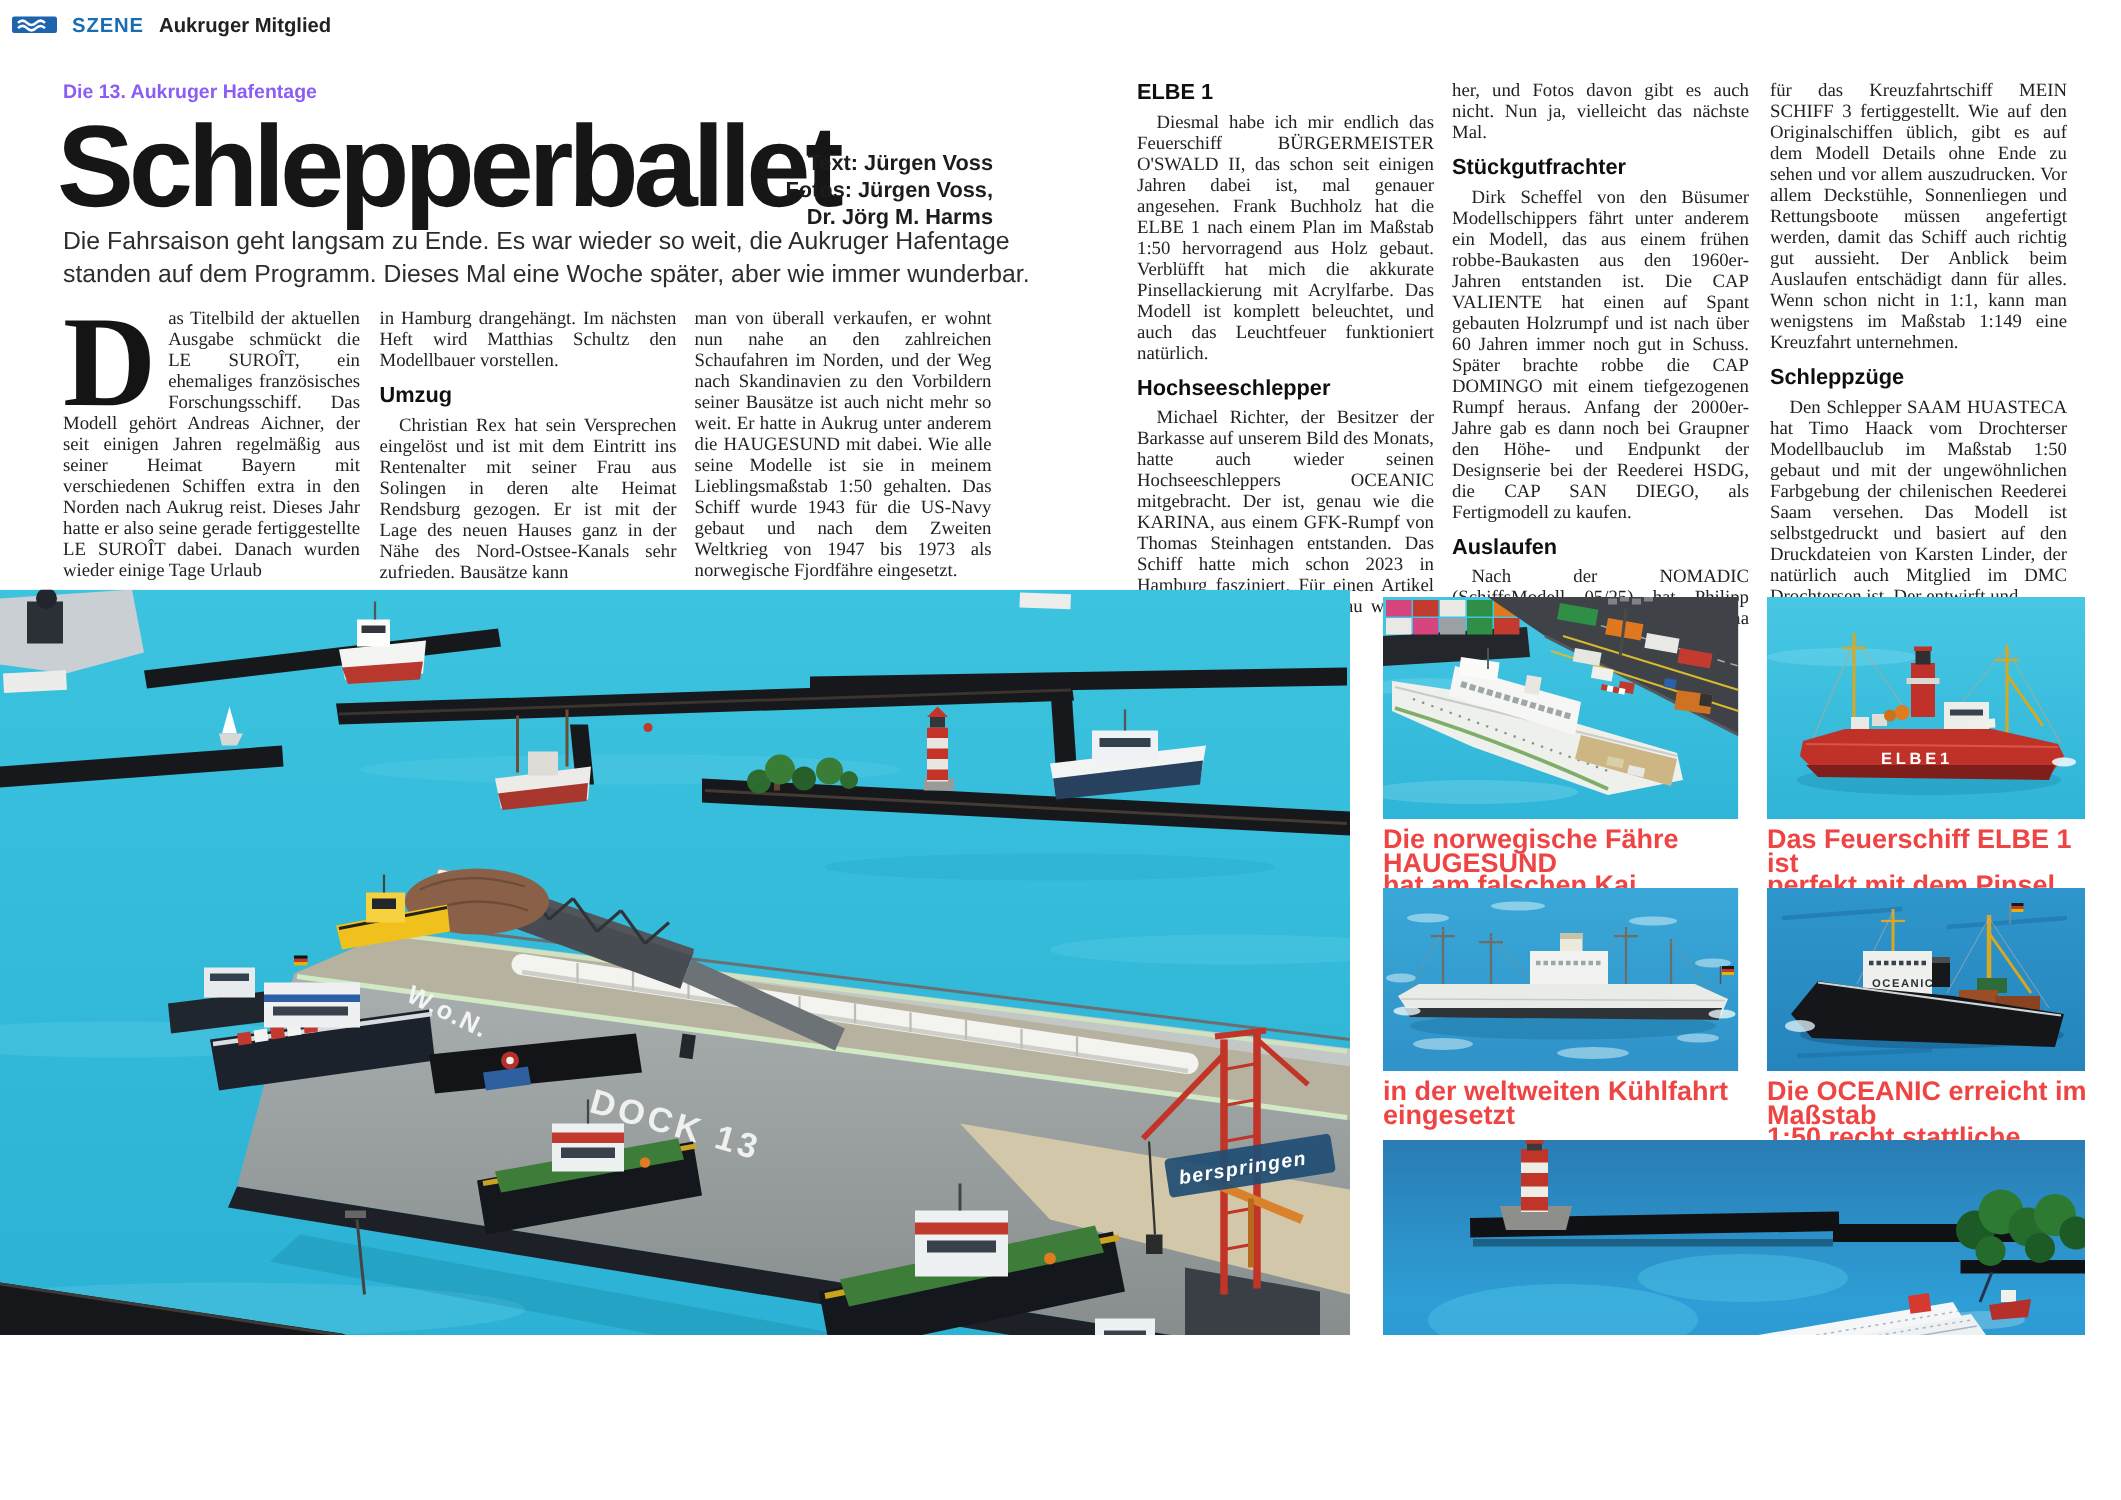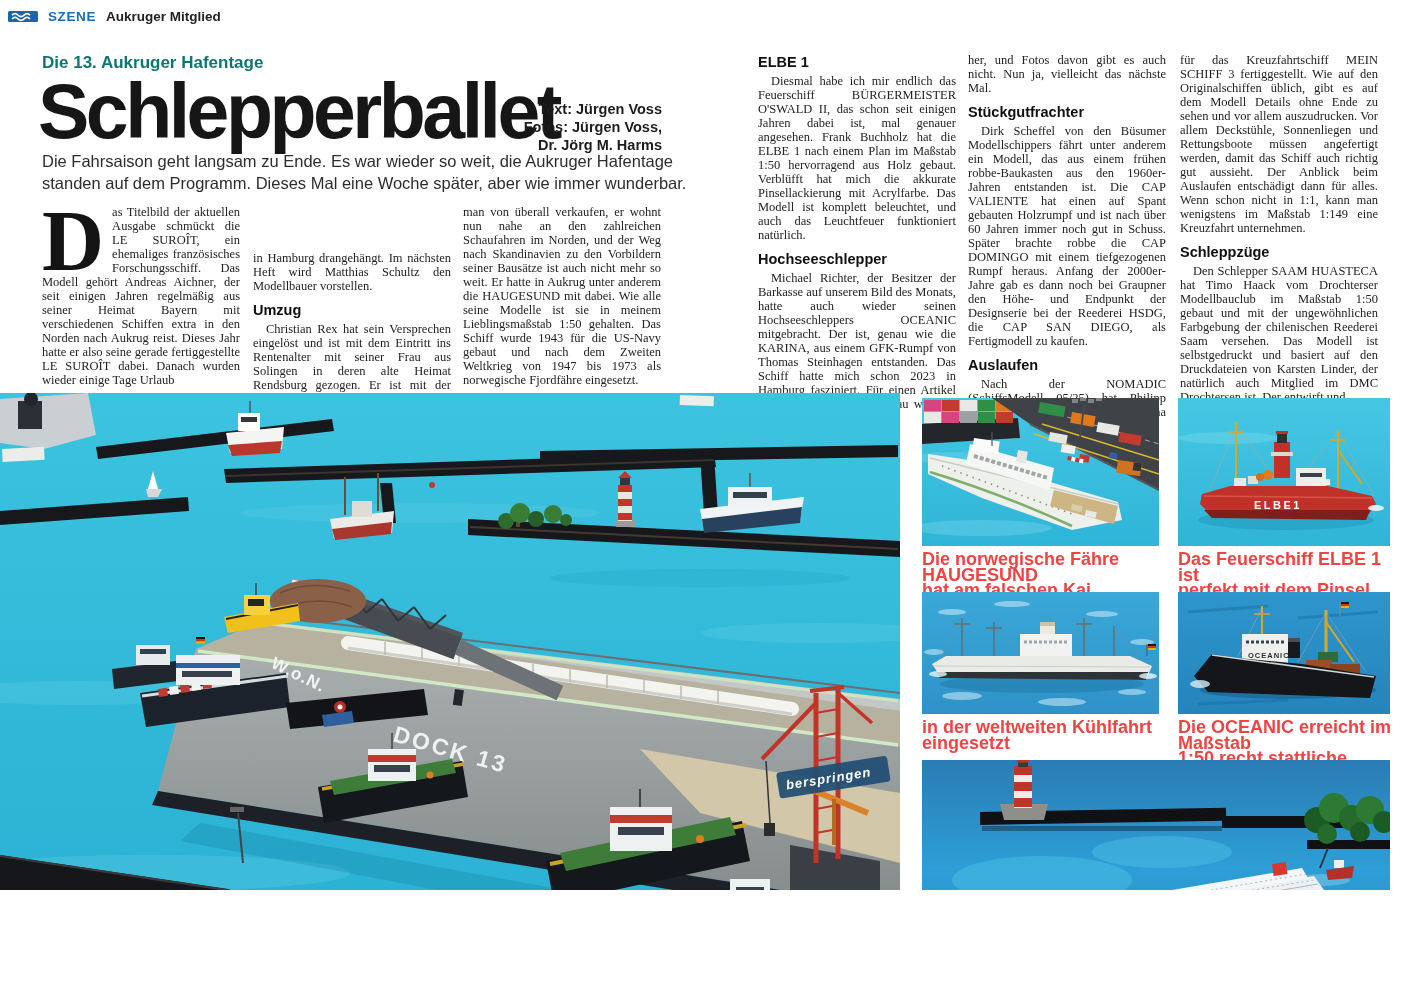--- a/index.html
+++ b/index.html
@@ -6,21 +6,21 @@
   .spread{position:relative;width:1414px;height:890px;background:#fff;overflow:hidden;
           font-family:"Liberation Sans",sans-serif;color:#1c1c1c;}
 
   
   .hdr{position:absolute;top:9px;left:8px;display:flex;align-items:center;gap:10px;}
   .hdr .logo-ic{display:block;}
   .hdr .szene{font-weight:bold;font-size:13.5px;color:#1a6db2;letter-spacing:.6px;}
   .hdr .section{font-weight:bold;font-size:13.5px;color:#222;}
 
   
-  .kicker{position:absolute;left:42px;top:53px;font-weight:bold;font-size:17px;color:#0f766e;}
+  .kicker{position:absolute;left:42px;top:53px;font-weight:bold;font-size:13px;color:#8b5cf6;}
   .headline{position:absolute;left:38px;top:73px;font-weight:bold;font-size:77px;line-height:76px;
             letter-spacing:-3.5px;color:#161616;}
   .byline{position:absolute;left:420px;top:100px;width:242px;text-align:right;
           font-weight:bold;font-size:14.5px;line-height:18px;color:#1c1c1c;}
   .standfirst{position:absolute;left:42px;top:151px;width:650px;font-size:16.5px;line-height:21.5px;
               color:#2d2d2d;font-weight:500;}
 
   
   .col{position:absolute;width:198px;font-family:"Liberation Serif",serif;font-size:12.5px;
        line-height:14px;text-align:justify;color:#222;}
@@ -64,21 +64,21 @@
   <div class="byline">
     <div>Text: Jürgen Voss</div>
     <div>Fotos: Jürgen Voss,</div>
     <div>Dr. Jörg M. Harms</div>
   </div>
   <div class="standfirst">Die Fahrsaison geht langsam zu Ende. Es war wieder so weit, die Aukruger Hafentage standen auf dem Programm. Dieses Mal eine Woche später, aber wie immer wunderbar.</div>
 
   <div class="col" style="left:42px;top:205px;">
     <p><span class="drop">D</span><span>as Titelbild der aktuellen Ausgabe schmückt die LE SUROÎT, ein ehemaliges französisches Forschungsschiff. Das Modell gehört Andreas Aichner, der seit einigen Jahren regelmäßig aus seiner Heimat Bayern mit verschiedenen Schiffen extra in den Norden nach Aukrug reist. Dieses Jahr hatte er also seine gerade fertiggestellte LE SUROÎT dabei. Danach wurden wieder einige Tage Urlaub</span></p>
   </div>
-  <div class="col" style="left:253px;top:205px;margin-top:46px;">
+  <div class="col" style="left:253px;top:205px;">
     <p>in Hamburg drangehängt. Im nächsten Heft wird Matthias Schultz den Modellbauer vorstellen.</p>
     <h3>Umzug</h3>
     <p class="ind">Christian Rex hat sein Versprechen eingelöst und ist mit dem Eintritt ins Rentenalter mit seiner Frau aus Solingen in deren alte Heimat Rendsburg gezogen. Er ist mit der Lage des neuen Hauses ganz in der Nähe des Nord-Ostsee-Kanals sehr zufrieden. Bausätze kann</p>
   </div>
   <div class="col" style="left:463px;top:205px;">
     <p>man von überall verkaufen, er wohnt nun nahe an den zahlreichen Schaufahren im Norden, und der Weg nach Skandinavien zu den Vorbildern seiner Bausätze ist auch nicht mehr so weit. Er hatte in Aukrug unter anderem die HAUGESUND mit dabei. Wie alle seine Modelle ist sie in meinem Lieblingsmaßstab 1:50 gehalten. Das Schiff wurde 1943 für die US-Navy gebaut und nach dem Zweiten Weltkrieg von 1947 bis 1973 als norwegische Fjordfähre eingesetzt.</p>
   </div>
 
   <div class="col" style="left:758px;top:53px;">
     <h3>ELBE 1</h3>

